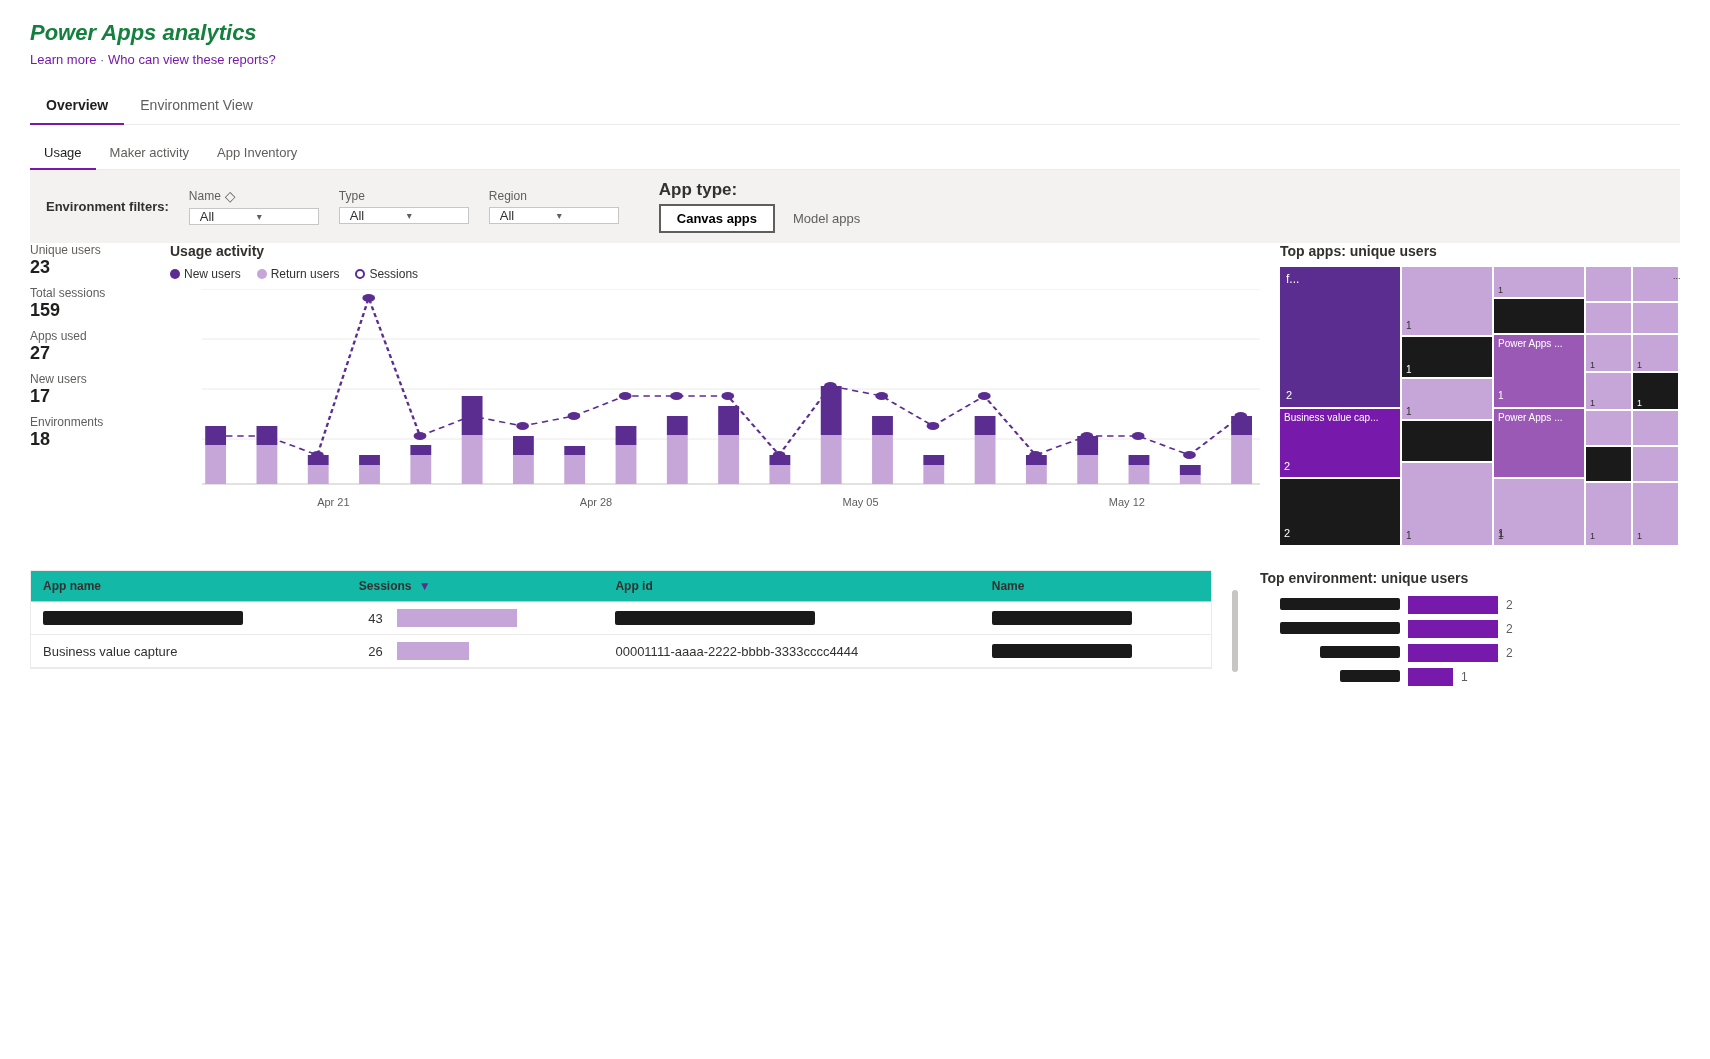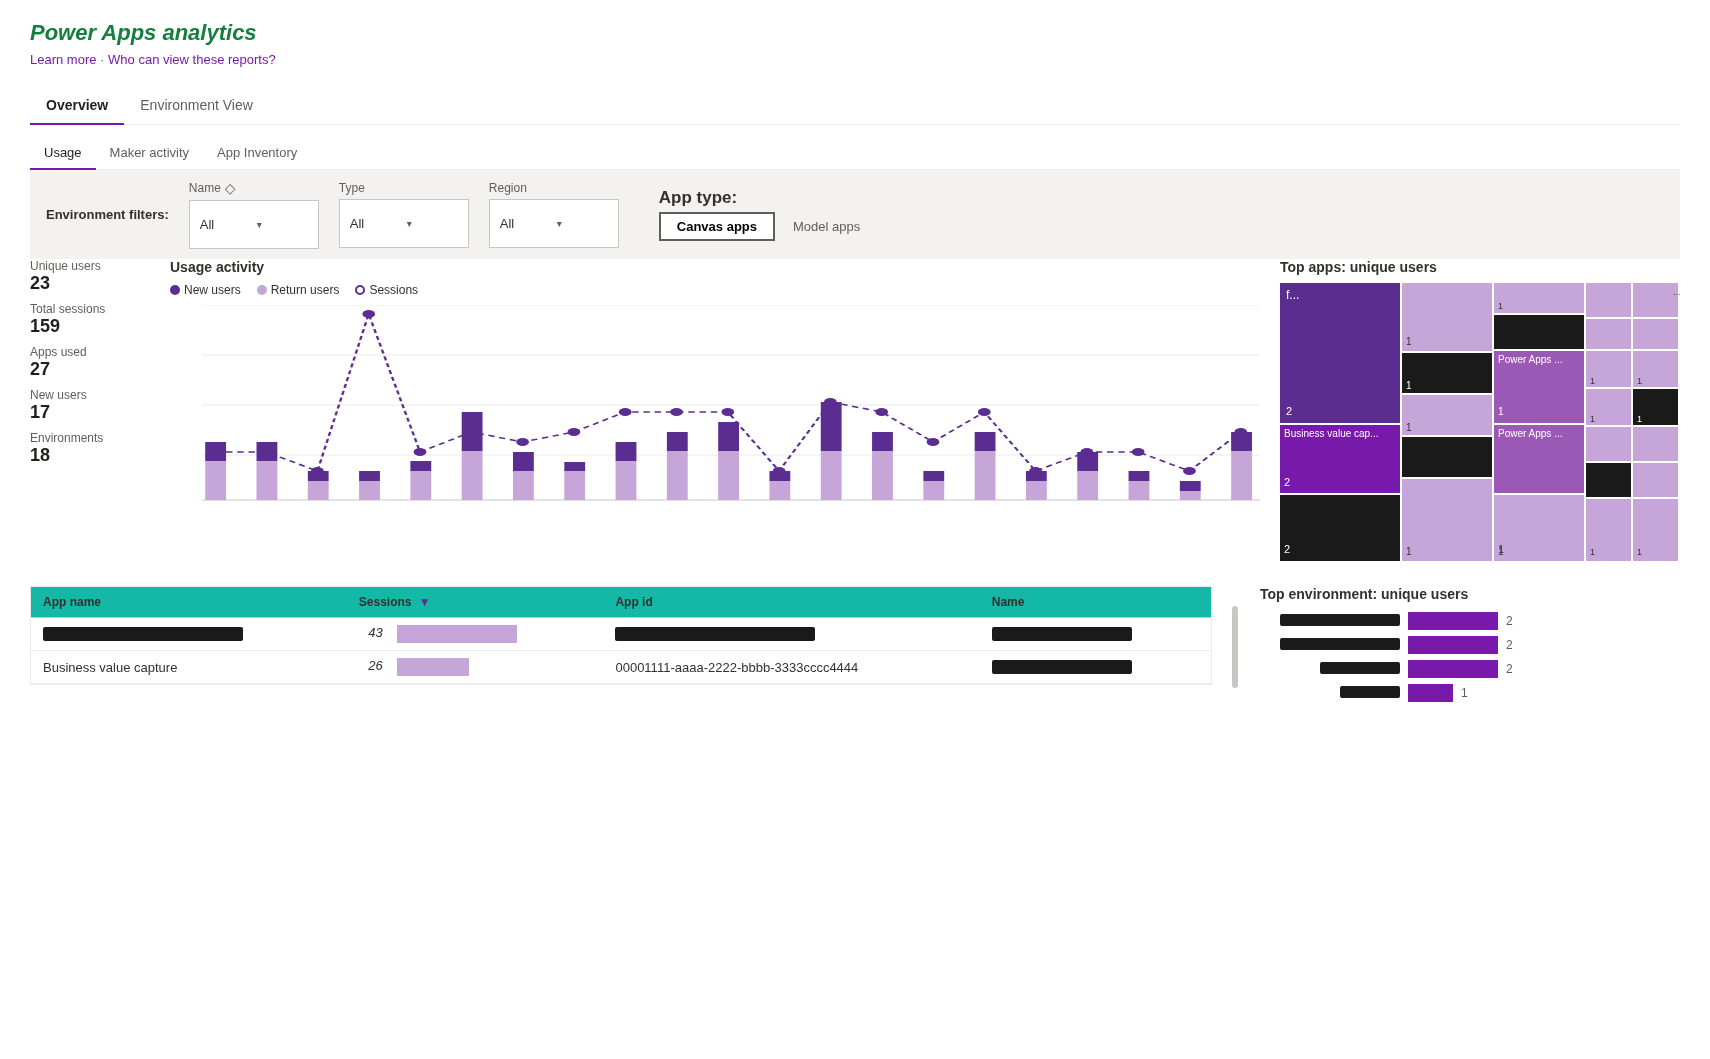--- a/index.html
+++ b/index.html
@@ -16,21 +16,21 @@
     .nav-tab-top.active { color: #201f1e; font-weight: 600; border-bottom: 2px solid #7719aa; }
 
     .sub-tabs { display: flex; gap: 0; margin-top: 12px; border-bottom: 1px solid #edebe9; }
     .sub-tab { padding: 8px 14px; font-size: 13px; cursor: pointer; color: #605e5c; border-bottom: 2px solid transparent; margin-bottom: -1px; }
     .sub-tab.active { color: #201f1e; border-bottom: 2px solid #7719aa; }
 
     .filter-bar { background: #f3f2f1; padding: 10px 16px; display: flex; align-items: center; gap: 20px; margin-top: 0; flex-wrap: wrap; }
     .filter-label { font-weight: 600; font-size: 13px; white-space: nowrap; }
     .filter-group { display: flex; flex-direction: column; gap: 4px; }
     .filter-group-label { font-size: 12px; color: #605e5c; }
-    .filter-select { display: flex; align-items: center; background: #fff; border: 1px solid #c8c6c4; padding: 16px 10px; min-width: 130px; cursor: pointer; font-size: 13px; }
+    .filter-select { display: flex; align-items: center; background: #fff; border: 1px solid #c8c6c4; padding: 0 10px; min-width: 130px; cursor: pointer; font-size: 13px; }
     .filter-select span { flex: 1; }
     .filter-select .chevron { font-size: 10px; color: #605e5c; margin-left: 6px; }
     .filter-select-with-icon { display: flex; align-items: center; gap: 4px; }
     .diamond-icon { font-size: 14px; color: #605e5c; }
 
     .app-type-section { display: flex; flex-direction: column; gap: 4px; margin-left: 20px; }
     .app-type-label { font-weight: 600; font-size: 17px; }
     .app-type-buttons { display: flex; gap: 2px; }
     .app-type-btn { padding: 5px 16px; border: 1px solid #c8c6c4; background: #fff; cursor: pointer; font-size: 13px; }
     .app-type-btn.active { background: #fff; border: 2px solid #605e5c; font-weight: 600; }
@@ -61,21 +61,21 @@
     .table-panel { flex: 1; min-width: 0; }
     .table-container { border: 1px solid #edebe9; }
     table { width: 100%; border-collapse: collapse; font-size: 13px; }
     thead tr { background: #14b8a6; }
     th { padding: 8px 12px; text-align: left; font-weight: 600; font-size: 12px; border-bottom: 1px solid #c8c6c4; white-space: nowrap; }
     td { padding: 7px 12px; border-bottom: 1px solid #edebe9; }
     .sort-arrow { display: inline-block; margin-left: 4px; color: #5c2d91; }
     .redacted { background: #1a1a1a; color: #1a1a1a; border-radius: 2px; display: inline-block; height: 14px; }
     .redacted-md { width: 140px; }
     .redacted-lg { width: 200px; }
-    .session-bar-cell { display: flex; align-items: flex-start; gap: 14px; font-style: italic; }
+    .session-bar-cell { display: flex; align-items: center; gap: 14px; }
     .session-bar { height: 18px; background: #c6a5d8; display: inline-block; }
     .session-num { font-size: 13px; min-width: 24px; text-align: right; }
 
     .right-panel { width: 420px; }
     .right-panel-title { font-size: 14px; font-weight: 600; margin-bottom: 10px; }
     .bar-chart-container { }
     .bar-chart-row { display: flex; align-items: center; gap: 8px; margin-bottom: 6px; }
     .bar-chart-label { width: 140px; text-align: right; font-size: 12px; overflow: hidden; }
     .bar-chart-label .redacted { height: 12px; }
     .bar-chart-bar { height: 18px; background: #7719aa; }
@@ -285,20 +285,26 @@
           <circle cx="392" cy="97" r="4" fill="#5c2d91"></circle>
           <circle cx="424" cy="107" r="4" fill="#5c2d91"></circle>
           <circle cx="456" cy="137" r="4" fill="#5c2d91"></circle>
           <circle cx="488" cy="107" r="4" fill="#5c2d91"></circle>
           <circle cx="520" cy="166" r="4" fill="#5c2d91"></circle>
           <circle cx="552" cy="147" r="4" fill="#5c2d91"></circle>
           <circle cx="584" cy="147" r="4" fill="#5c2d91"></circle>
           <circle cx="616" cy="166" r="4" fill="#5c2d91"></circle>
           <circle cx="648" cy="127" r="4" fill="#5c2d91"></circle>
         </svg>
+        <div class="chart-x-labels" style="display:flex; justify-content:space-around; font-size:11px; color:#605e5c; padding-top:4px;">
+          <span>Apr 21</span>
+          <span>Apr 28</span>
+          <span>May 05</span>
+          <span>May 12</span>
+        </div>
       </div>
     </div>
 
     <div class="treemap-panel">
       <div class="treemap-title">Top apps: unique users</div>
       
       <svg width="400" height="280">
 
         <rect x="0" y="0" width="120" height="140" fill="#5c2d91"></rect>
         <text x="6" y="16" font-size="12" fill="white">f...</text>

